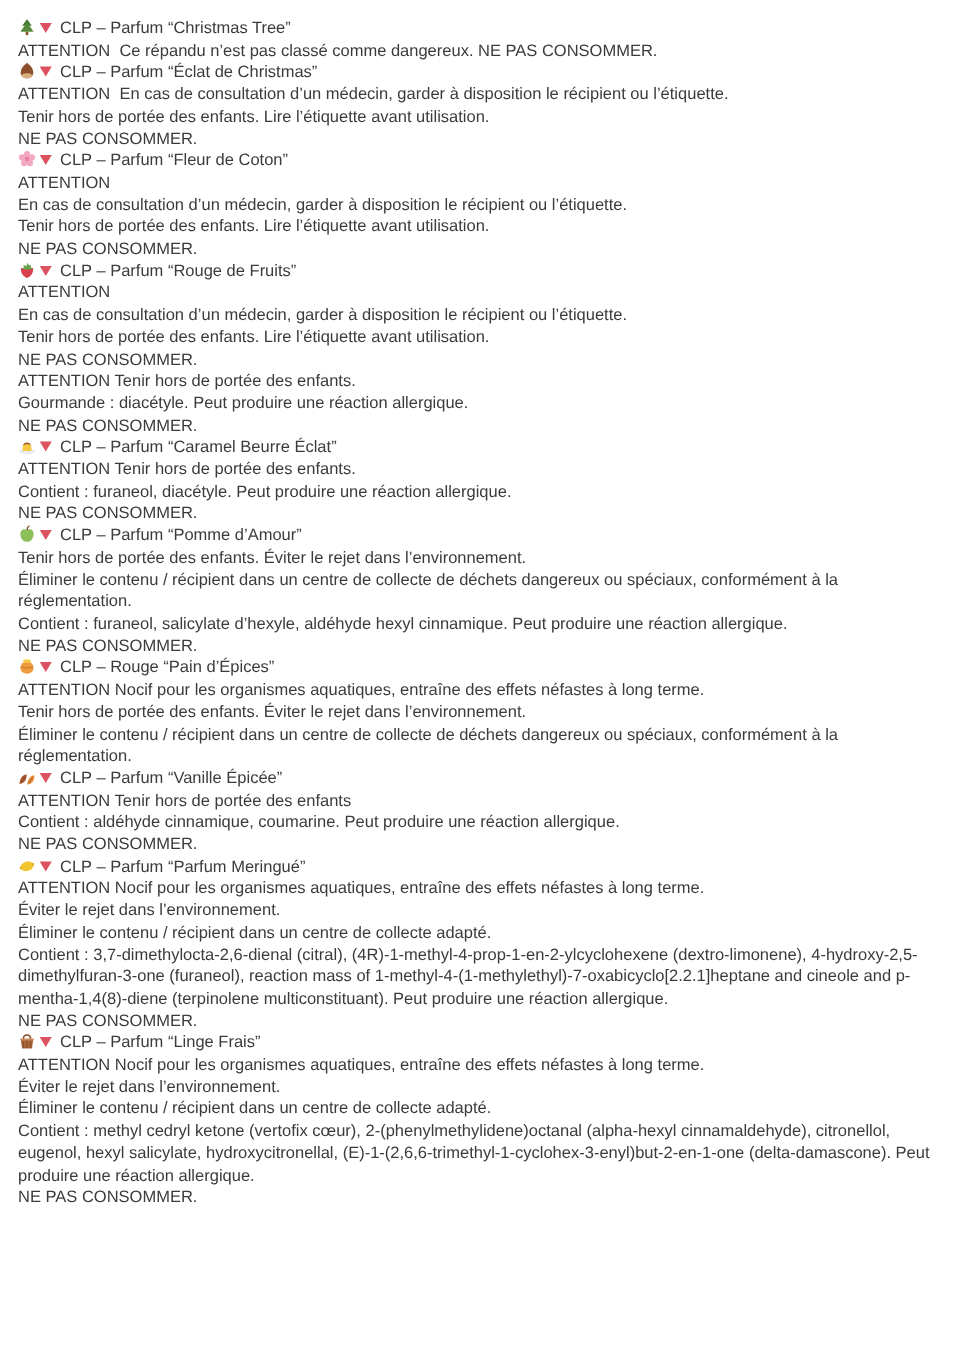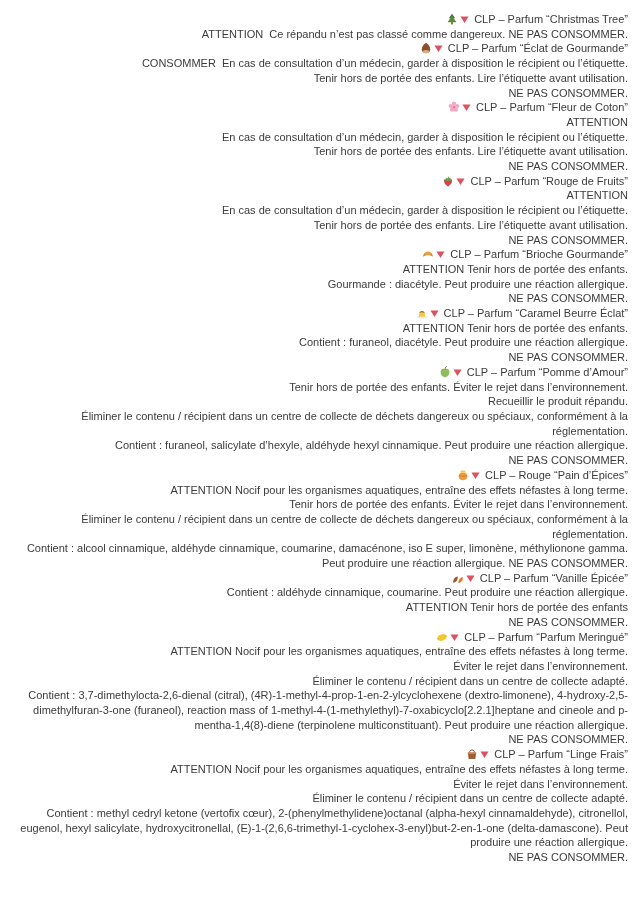--- a/index.html
+++ b/index.html
@@ -12,21 +12,21 @@
     height: 905px;
     overflow: hidden;
     font-family: "Liberation Sans", "DejaVu Sans", sans-serif;
     color: #3b3b3b;
   }
   .doc {
     padding: 12px 12px 0 12px;
   }
   .line {
     margin: 0;
-    text-align: right;
+    text-align: left;
     font-size: 11px;
     line-height: 14.7px;
     white-space: pre-wrap;
   }
   .icon { display: inline-block; }
   .icon svg { vertical-align: -2px; }
   .icon.em { margin-right: 1px; }
   .icon.tri { margin-right: 4px; }
 </style>
 </head>
@@ -44,22 +44,22 @@
           </svg></span><span>CLP – Parfum “Christmas Tree”</span></p>
     <p class="line">ATTENTION  Ce répandu n’est pas classé comme dangereux. NE PAS CONSOMMER.</p>
   </section>
 
   <section>
     <p class="line"><span class="icon em"><svg width="12" height="12" viewBox="0 0 12 12">
             <path d="M6 0.8C8.8 3 10.2 5 10.2 7.2 10.2 9.6 8.4 11.2 6 11.2 3.6 11.2 1.8 9.6 1.8 7.2 1.8 5 3.2 3 6 0.8Z" fill="#8c4f2c"></path>
             <ellipse cx="6" cy="9.5" rx="3.3" ry="1.6" fill="#d8b07f"></ellipse>
           </svg></span><span class="icon tri"><svg width="11" height="11" viewBox="0 0 12 12">
             <path d="M1.6 2.6H10.4L6 9.8Z" fill="#dd5260"></path>
-          </svg></span><span>CLP – Parfum “Éclat de Gourmande”</span></p>
-    <p class="line">CONSOMMER  En cas de consultation d’un médecin, garder à disposition le récipient ou l’étiquette.</p>
+          </svg></span><span>CLP – Parfum “Éclat de Christmas”</span></p>
+    <p class="line">ATTENTION  En cas de consultation d’un médecin, garder à disposition le récipient ou l’étiquette.</p>
     <p class="line">Tenir hors de portée des enfants. Lire l’étiquette avant utilisation.</p>
     <p class="line">NE PAS CONSOMMER.</p>
   </section>
 
   <section>
     <p class="line"><span class="icon em"><svg width="12" height="12" viewBox="0 0 12 12">
             <g fill="#f3a8c0">
               <circle cx="6" cy="2.7" r="2.1"></circle>
               <circle cx="2.8" cy="5" r="2.1"></circle>
               <circle cx="9.2" cy="5" r="2.1"></circle>
@@ -83,26 +83,20 @@
           </svg></span><span class="icon tri"><svg width="11" height="11" viewBox="0 0 12 12">
             <path d="M1.6 2.6H10.4L6 9.8Z" fill="#dd5260"></path>
           </svg></span><span>CLP – Parfum “Rouge de Fruits”</span></p>
     <p class="line">ATTENTION</p>
     <p class="line">En cas de consultation d’un médecin, garder à disposition le récipient ou l’étiquette.</p>
     <p class="line">Tenir hors de portée des enfants. Lire l’étiquette avant utilisation.</p>
     <p class="line">NE PAS CONSOMMER.</p>
   </section>
 
   <section>
-    <p class="line"><span class="icon em"><svg width="12" height="12" viewBox="0 0 12 12">
-            <path d="M1.2 8.6C1.6 5.6 3.6 3.6 6 3.6 8.4 3.6 10.4 5.6 10.8 8.6 9.4 7.6 8 7.2 6 7.2 4 7.2 2.6 7.6 1.2 8.6Z" fill="#e9a23b"></path>
-            <path d="M1.2 8.6C2 7.9 2.8 7.5 3.8 7.3L3 5.1C2 6 1.4 7.2 1.2 8.6ZM10.8 8.6C10 7.9 9.2 7.5 8.2 7.3L9 5.1C10 6 10.6 7.2 10.8 8.6Z" fill="#d88a28"></path>
-          </svg></span><span class="icon tri"><svg width="11" height="11" viewBox="0 0 12 12">
-            <path d="M1.6 2.6H10.4L6 9.8Z" fill="#dd5260"></path>
-          </svg></span><span>CLP – Parfum “Brioche Gourmande”</span></p>
     <p class="line">ATTENTION Tenir hors de portée des enfants.</p>
     <p class="line">Gourmande : diacétyle. Peut produire une réaction allergique.</p>
     <p class="line">NE PAS CONSOMMER.</p>
   </section>
 
   <section>
     <p class="line"><span class="icon em"><svg width="12" height="12" viewBox="0 0 12 12">
             <ellipse cx="6" cy="10" rx="5.4" ry="1.6" fill="#e9ecef"></ellipse>
             <path d="M3 9.7C2.9 6.4 3.4 4.2 6 4.2 8.6 4.2 9.1 6.4 9 9.7Z" fill="#f6c844"></path>
             <path d="M3.3 6C3.7 4.7 4.5 4 6 4 7.5 4 8.3 4.7 8.7 6 7.8 5.4 7 5.2 6 5.2 5 5.2 4.2 5.4 3.3 6Z" fill="#a05b2f"></path>
@@ -115,50 +109,48 @@
   </section>
 
   <section>
     <p class="line"><span class="icon em"><svg width="12" height="12" viewBox="0 0 12 12">
             <path d="M6 3.2C8.6 1.9 10.6 3.6 10.4 6.3 10.2 9.1 8.5 11.2 6 11.2 3.5 11.2 1.8 9.1 1.6 6.3 1.4 3.6 3.4 1.9 6 3.2Z" fill="#8cbf5a"></path>
             <path d="M6.1 3C6.1 1.9 6.5 1.2 7.3 0.7" stroke="#7a4a21" stroke-width="0.9" fill="none" stroke-linecap="round"></path>
           </svg></span><span class="icon tri"><svg width="11" height="11" viewBox="0 0 12 12">
             <path d="M1.6 2.6H10.4L6 9.8Z" fill="#dd5260"></path>
           </svg></span><span>CLP – Parfum “Pomme d’Amour”</span></p>
     <p class="line">Tenir hors de portée des enfants. Éviter le rejet dans l’environnement.</p>
-    <p class="line">Recueillir le produit répandu.</p>
     <p class="line">Éliminer le contenu / récipient dans un centre de collecte de déchets dangereux ou spéciaux, conformément à la réglementation.</p>
     <p class="line">Contient : furaneol, salicylate d’hexyle, aldéhyde hexyl cinnamique. Peut produire une réaction allergique.</p>
     <p class="line">NE PAS CONSOMMER.</p>
   </section>
 
   <section>
     <p class="line"><span class="icon em"><svg width="12" height="12" viewBox="0 0 12 12">
             <path d="M2.2 5.4C2.2 4.2 3.8 3.4 6 3.4 8.2 3.4 9.8 4.2 9.8 5.4 9.8 5.4 10.4 6.4 10.4 7.4 10.4 9.6 8.4 11.2 6 11.2 3.6 11.2 1.6 9.6 1.6 7.4 1.6 6.4 2.2 5.4 2.2 5.4Z" fill="#ef9c3f"></path>
             <rect x="3.4" y="1.6" width="5.2" height="2.2" rx="1.1" fill="#f6c844"></rect>
             <path d="M2 6.3C3.2 7 4.5 7.3 6 7.3 7.5 7.3 8.8 7 10 6.3" stroke="#c97b28" stroke-width="0.8" fill="none"></path>
           </svg></span><span class="icon tri"><svg width="11" height="11" viewBox="0 0 12 12">
             <path d="M1.6 2.6H10.4L6 9.8Z" fill="#dd5260"></path>
           </svg></span><span>CLP – Rouge “Pain d’Épices”</span></p>
     <p class="line">ATTENTION Nocif pour les organismes aquatiques, entraîne des effets néfastes à long terme.</p>
     <p class="line">Tenir hors de portée des enfants. Éviter le rejet dans l’environnement.</p>
     <p class="line">Éliminer le contenu / récipient dans un centre de collecte de déchets dangereux ou spéciaux, conformément à la réglementation.</p>
-    <p class="line">Contient : alcool cinnamique, aldéhyde cinnamique, coumarine, damacénone, iso E super, limonène, méthylionone gamma. Peut produire une réaction allergique. NE PAS CONSOMMER.</p>
   </section>
 
   <section>
     <p class="line"><span class="icon em"><svg width="12" height="12" viewBox="0 0 12 12">
             <path d="M1 10.6C1.2 6.8 3 4.6 5.8 4.4 5.8 8 4.4 10.3 1 10.6Z" fill="#a8522e"></path>
             <path d="M6.2 11.1C6.4 7.3 8.2 5.1 11 4.9 11 8.5 9.6 10.8 6.2 11.1Z" fill="#e8913d"></path>
             <path d="M2 9.6 4.6 5.6M7.2 10.1 9.8 6.1" stroke="#8a4b2a" stroke-width="0.5"></path>
           </svg></span><span class="icon tri"><svg width="11" height="11" viewBox="0 0 12 12">
             <path d="M1.6 2.6H10.4L6 9.8Z" fill="#dd5260"></path>
           </svg></span><span>CLP – Parfum “Vanille Épicée”</span></p>
+    <p class="line">ATTENTION Tenir hors de portée des enfants</p>
     <p class="line">Contient : aldéhyde cinnamique, coumarine. Peut produire une réaction allergique.</p>
-    <p class="line">ATTENTION Tenir hors de portée des enfants</p>
     <p class="line">NE PAS CONSOMMER.</p>
   </section>
 
   <section>
     <p class="line"><span class="icon em"><svg width="12" height="12" viewBox="0 0 12 12">
             <g transform="rotate(-18 6 6.5)">
               <ellipse cx="6" cy="6.5" rx="4.5" ry="3.1" fill="#f2c531"></ellipse>
               <circle cx="1.7" cy="6.5" r="0.8" fill="#e0b02a"></circle>
               <circle cx="10.3" cy="6.5" r="0.8" fill="#e0b02a"></circle>
             </g>

